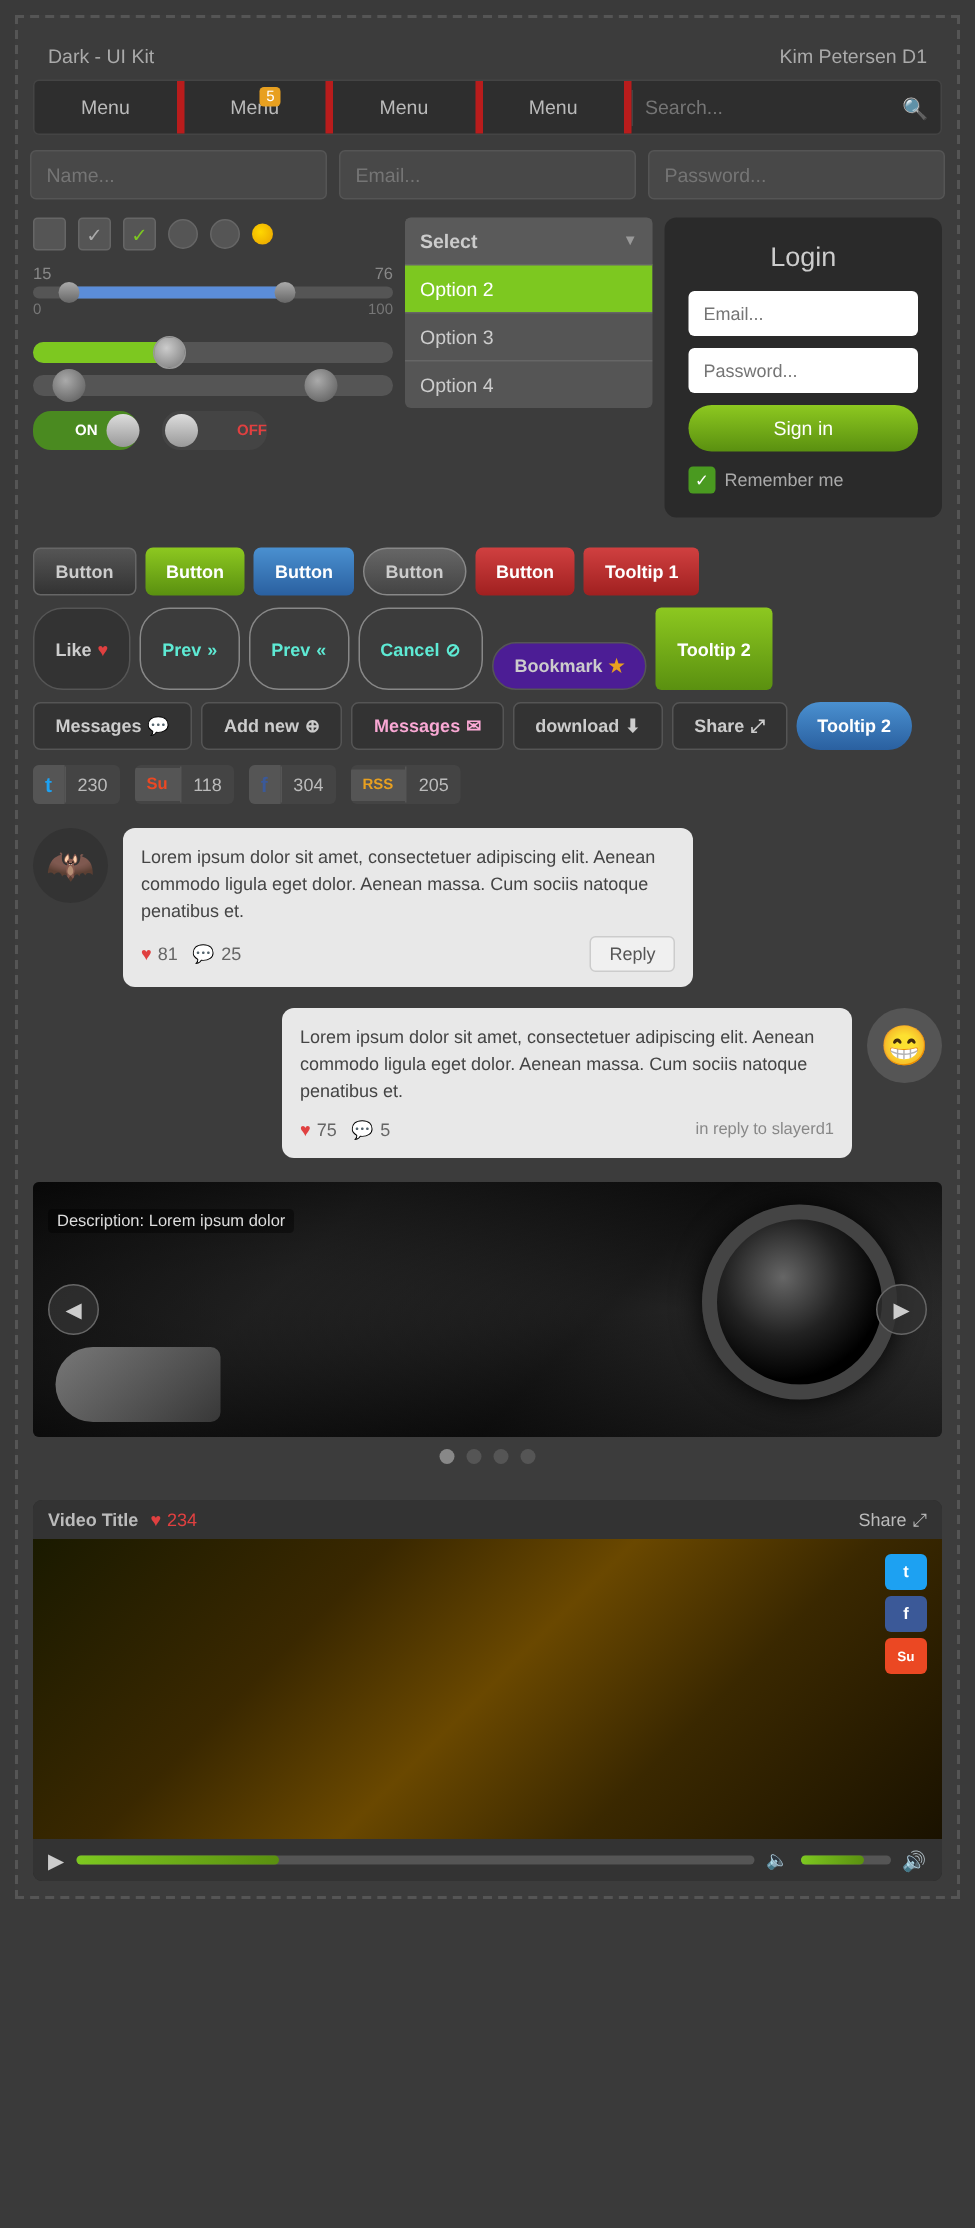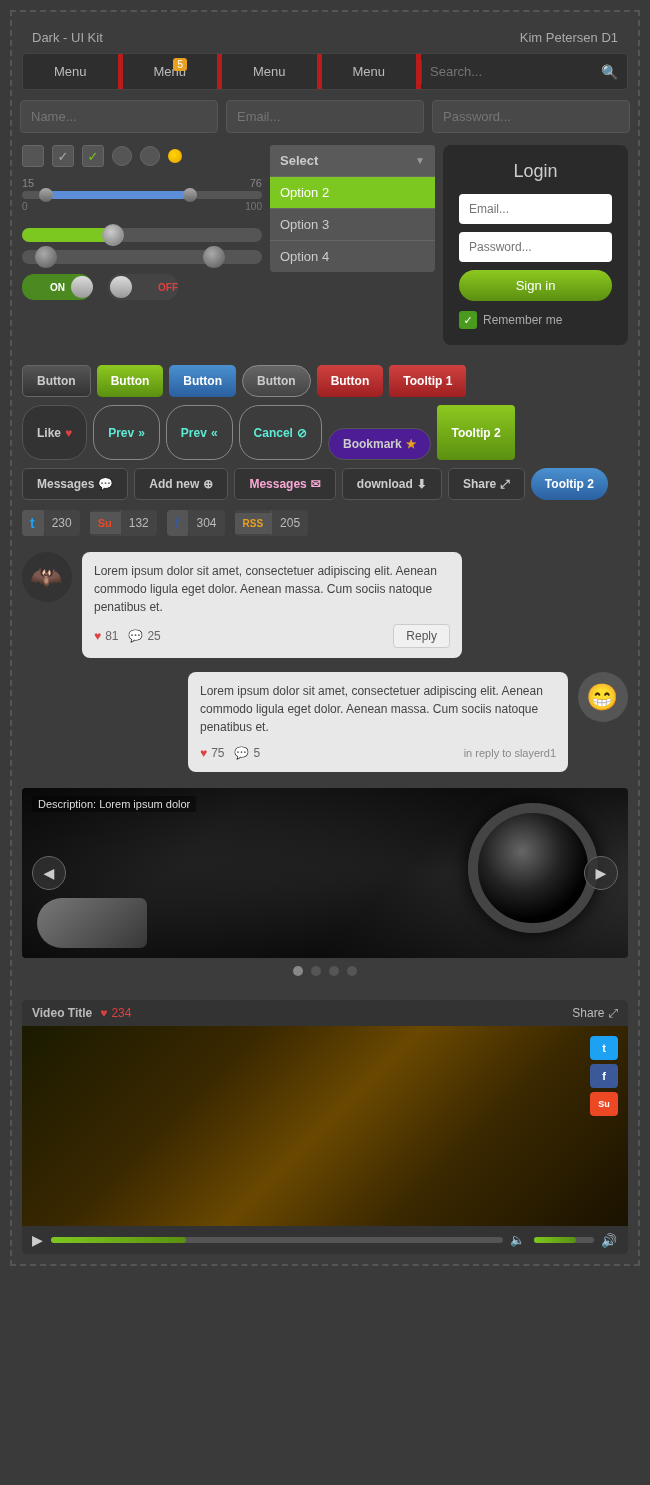--- a/index.html
+++ b/index.html
@@ -470,21 +470,21 @@
       justify-content: center;
       overflow: hidden;
     }
     .carousel-overlay {
       position: absolute;
       top: 0; left: 0; right: 0; bottom: 0;
       background: radial-gradient(ellipse at 70% 50%, rgba(60,60,60,0.3) 0%, rgba(0,0,0,0.7) 100%);
     }
     .carousel-desc {
       position: absolute;
-      top: 8px; left: 10px;
+      top: 18px; left: 10px;
       font-size: 11px;
       color: #ddd;
       background: rgba(0,0,0,0.4);
       padding: 2px 6px;
       border-radius: 3px;
     }
     .carousel-btn {
       position: absolute;
       width: 34px; height: 34px;
       background: rgba(50,50,50,0.8);
@@ -776,21 +776,21 @@
     <div class="social-counter">
       <div class="social-icon-box">
         <span style="color:#1da1f2; font-size:14px; font-weight:bold;">t</span>
       </div>
       <div class="social-count">230</div>
     </div>
     <div class="social-counter">
       <div class="social-icon-box">
         <span style="color:#eb4823; font-size:11px; font-weight:bold;">Su</span>
       </div>
-      <div class="social-count">132</div>
+      <div class="social-count">118</div>
     </div>
     <div class="social-counter">
       <div class="social-icon-box">
         <span style="color:#3b5998; font-size:14px; font-weight:bold;">f</span>
       </div>
       <div class="social-count">304</div>
     </div>
     <div class="social-counter">
       <div class="social-icon-box">
         <span style="color:#e8a020; font-size:10px; font-weight:bold;">RSS</span>

